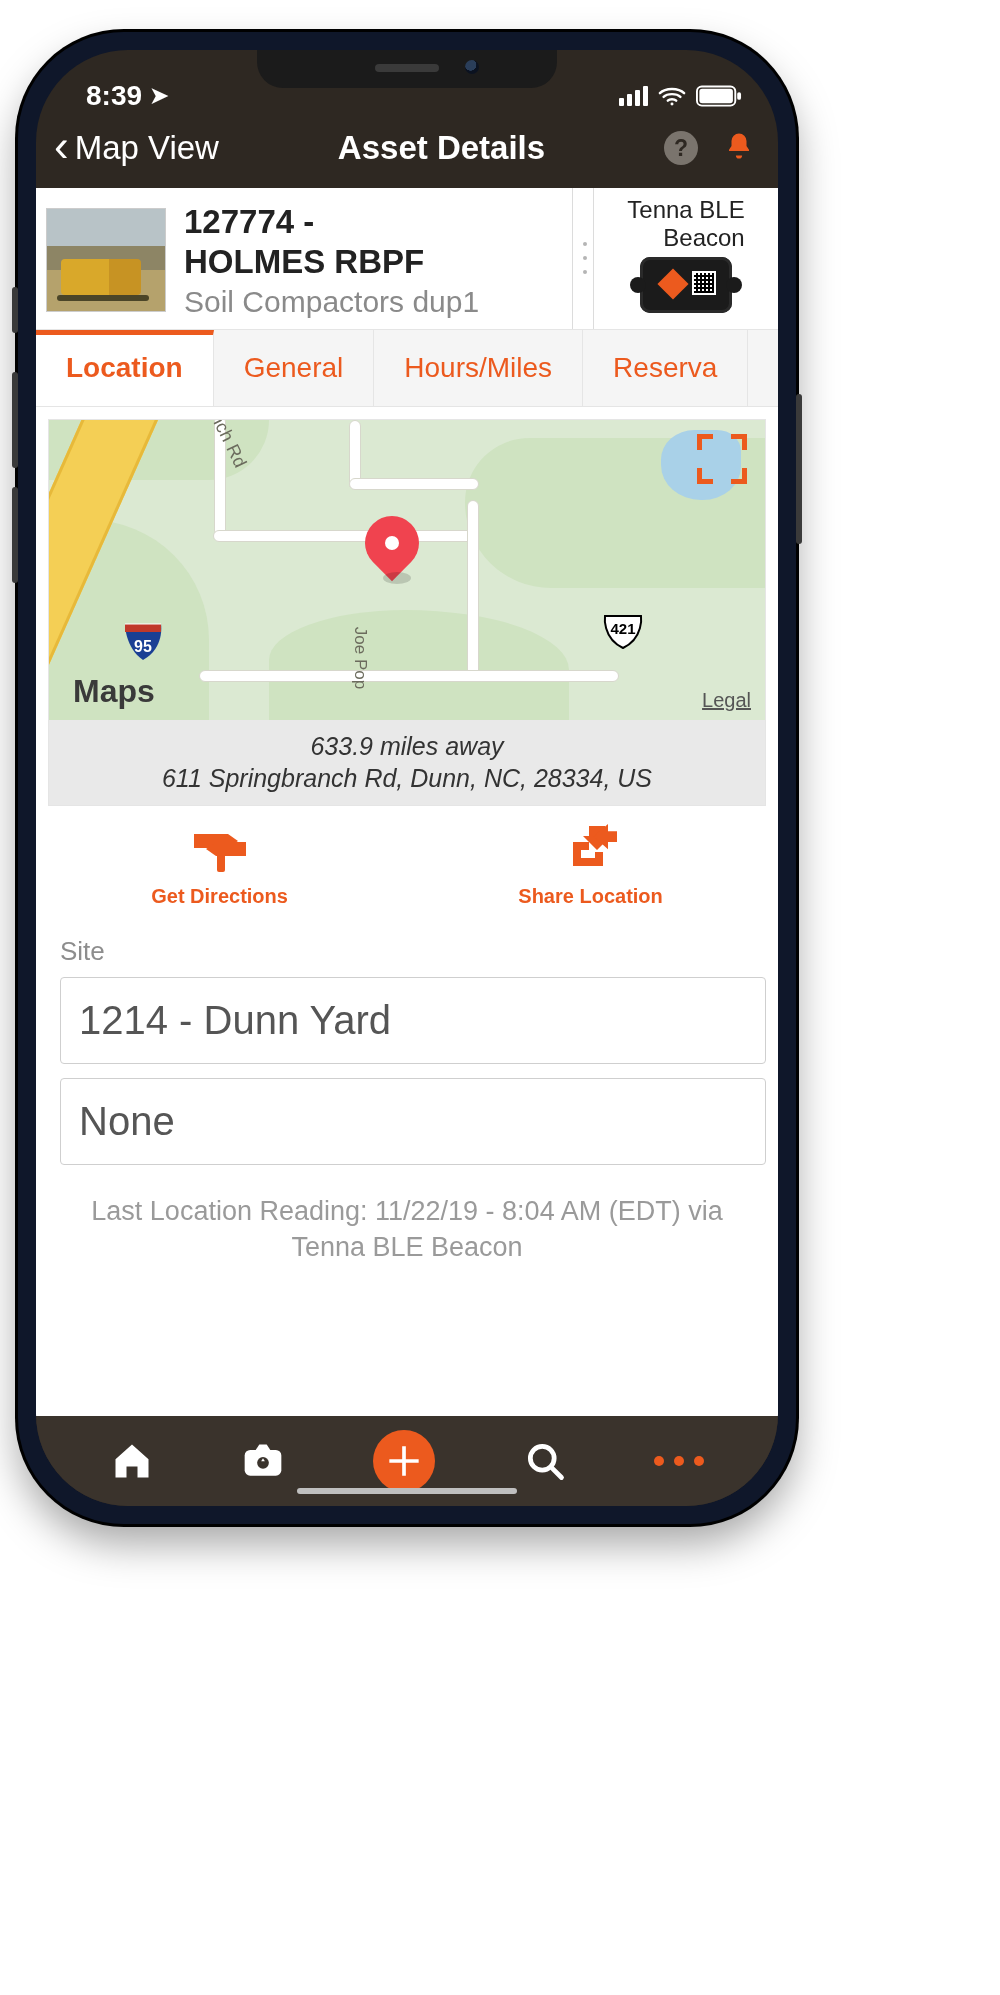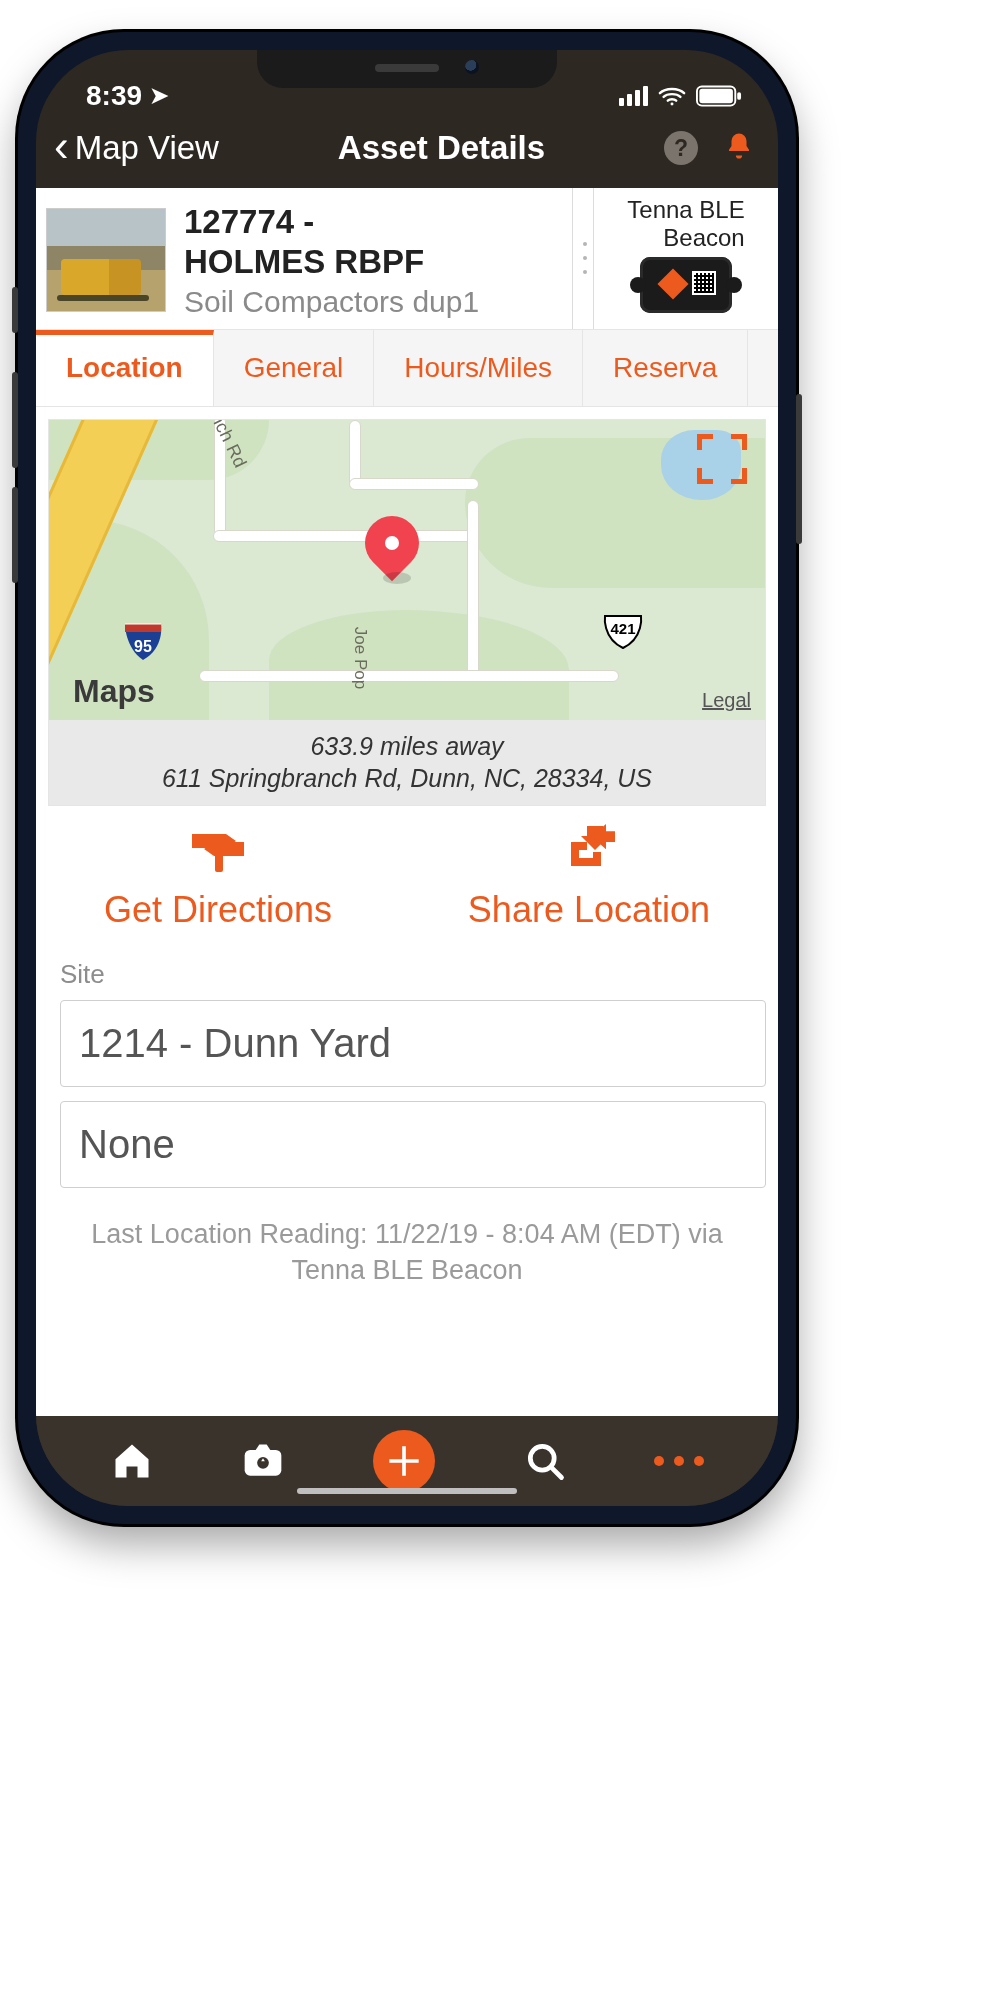--- a/index.html
+++ b/index.html
@@ -172,21 +172,21 @@
   .fs .tr{right:0;top:0;border-left:none;border-bottom:none}
   .fs .bl{left:0;bottom:0;border-right:none;border-top:none}
   .fs .br{right:0;bottom:0;border-left:none;border-top:none}
   .map .logo{position:absolute;left:12px;bottom:10px;color:#3a3a3a;font-weight:600;font-size:32px;display:flex;align-items:center;gap:4px;margin-left:8px;}
   .map .legal{position:absolute;right:14px;bottom:8px;color:#555;font-size:20px;text-decoration:underline;}
 
   .addr-bar{background:#e9e9e9;text-align:center;padding:10px 8px;font-size:25px;color:#333;line-height:1.3;font-style:italic;}
 
   
   .actions{display:flex;justify-content:space-around;padding:18px 0 20px;border-bottom:0;}
-  .action{display:flex;flex-direction:column;align-items:center;gap:6px;color:#ec5a1e;font-size:36px;font-weight:400;}
+  .action{display:flex;flex-direction:column;align-items:center;gap:6px;color:#ec5a1e;font-size:20px;font-weight:700;}
   .action svg{width:56px;height:50px}
 
   
   .field-block{padding:0 12px 14px 24px;}
   .field-label{color:#8d8d8d;font-size:26px;margin:8px 0 10px;}
   .field{border:1px solid #cfcfcf;border-radius:4px;padding:20px 18px;font-size:40px;color:#555;}
   .last-reading{color:#9a9a9a;text-align:center;font-size:27px;line-height:1.35;padding:14px 28px 0;}
 
   
   .tabbar{

